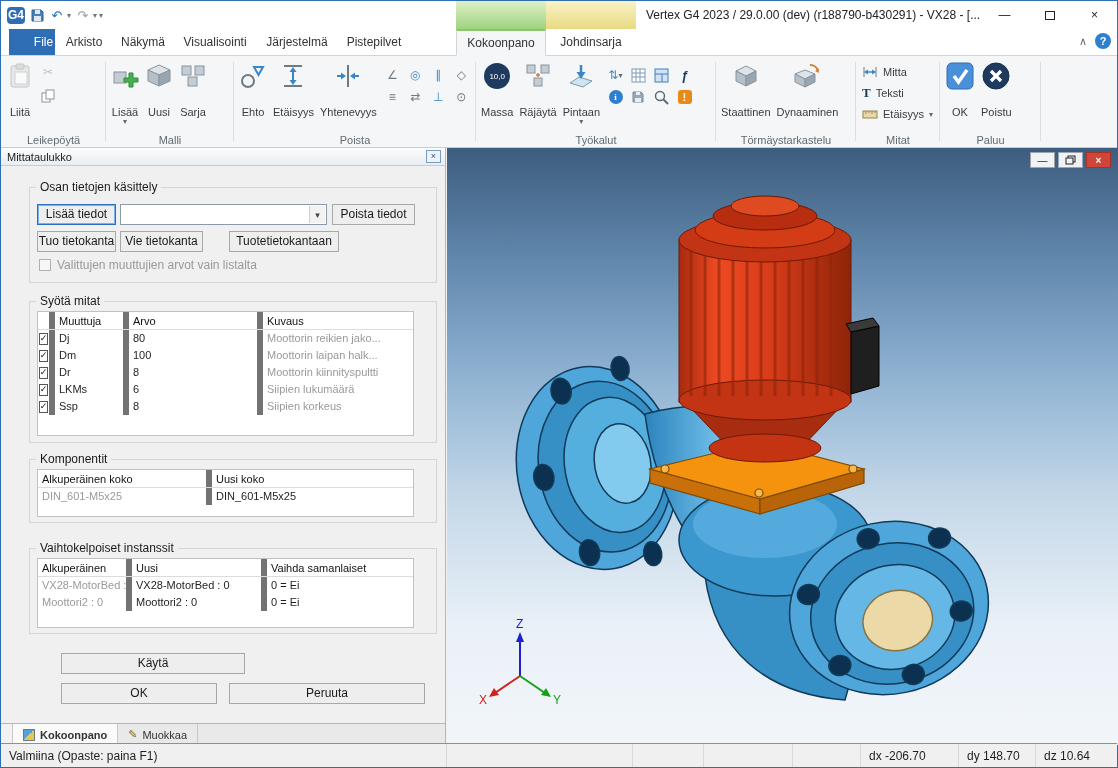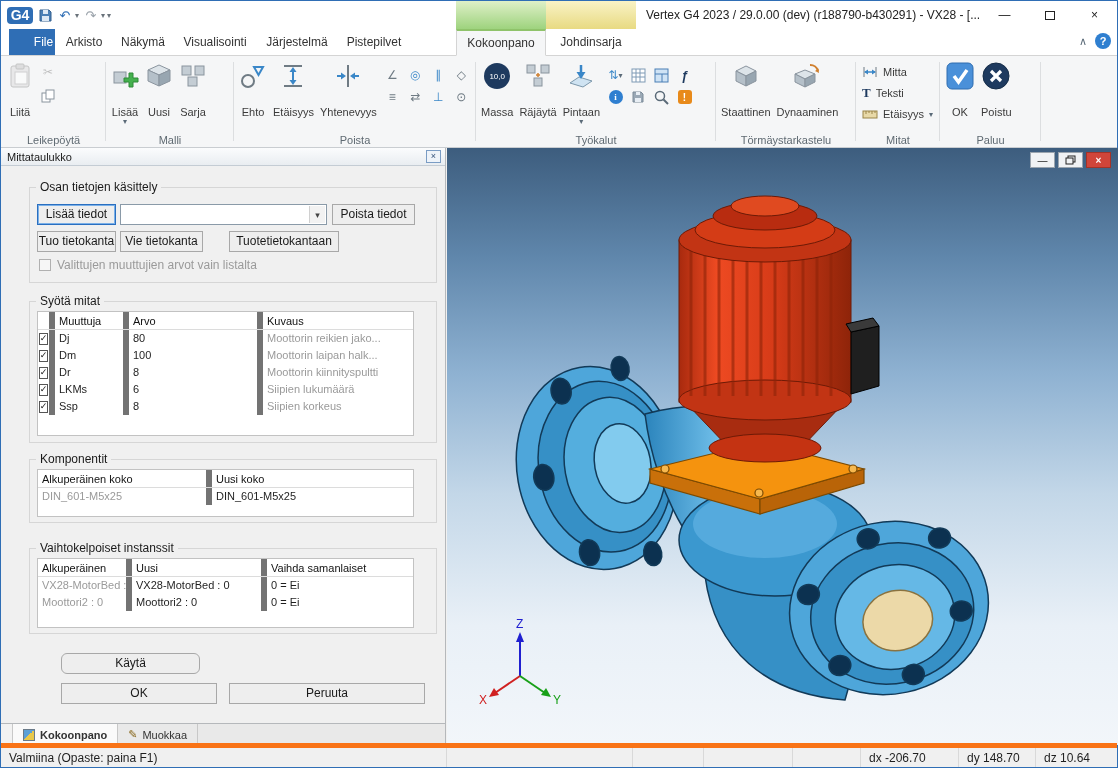--- a/index.html
+++ b/index.html
@@ -3,21 +3,21 @@
 <meta charset="utf-8">
 <style>
   * { margin:0; padding:0; box-sizing:border-box; }
   html,body { width:1118px; height:768px; overflow:hidden; }
   body { font-family:"Liberation Sans", sans-serif; font-size:12px; background:#fff; color:#1f1f1f; }
   .window { position:relative; width:1118px; height:768px; background:#f0f0f0; border:1px solid #2f6eb5; }
 
   
   .titlebar { position:absolute; top:0; left:0; right:0; height:28px; background:#ffffff; display:flex; align-items:center; }
   .qat { display:flex; align-items:center; gap:4px; padding-left:6px; }
-  .app-icon { width:26px; height:17px; border-radius:4px; background:#2f6eb5; color:#fff; font-size:14px; font-weight:bold; display:flex; align-items:center; justify-content:center; }
+  .app-icon { width:18px; height:17px; border-radius:4px; background:#2f6eb5; color:#fff; font-size:12px; font-weight:bold; display:flex; align-items:center; justify-content:center; }
   .qbtn { display:inline-flex; align-items:center; justify-content:center; min-width:16px; height:20px; color:#2f6eb5; font-size:13px; }
   .qbtn.gray { color:#9aa2aa; }
   .qcaret { font-size:8px; color:#6a737b; margin-left:-2px; }
   .ctx-strip { position:absolute; top:0; height:28px; width:90px; }
   .ctx-strip.green { left:455px; background:linear-gradient(#dff0c8, #9ed37e); }
   .ctx-strip.yellow { left:545px; background:linear-gradient(#f9f3c6, #e8da82); }
   .title-text { position:absolute; left:645px; top:0; height:28px; line-height:28px; font-size:12px; color:#222; white-space:nowrap; }
   .win-controls { position:absolute; right:0; top:0; height:28px; display:flex; }
   .wbtn { width:45px; height:28px; display:flex; align-items:center; justify-content:center; font-size:12px; color:#222; }
   .wbtn .maxbox { width:10px; height:9px; border:1px solid #222; display:block; }
@@ -92,21 +92,21 @@
   .ptab-icon.pencil { background:none; border:none; width:auto; height:auto; font-size:11px; color:#8a6a20; }
 
   
   .viewport { position:absolute; top:147px; left:446px; width:672px; height:597px; background:linear-gradient(180deg,#3d5d7e 0%,#5f86ab 18%,#8fb2d2 38%,#c3d7e8 58%,#e9f0f7 80%,#f2f6fa 100%); overflow:hidden; }
   .vp-svg { position:absolute; top:0; left:0; }
   .mdi-controls { position:absolute; top:4px; right:8px; display:flex; gap:3px; }
   .mbtn { width:25px; height:16px; background:#f0f2f4; border:1px solid #9aa4ae; color:#222; font-size:10px; display:flex; align-items:center; justify-content:center; }
   .mbtn.close { background:#d0453a; border-color:#a33328; color:#fff; font-weight:bold; }
 
   
-  .statusbar { position:absolute; bottom:0; left:0; right:0; height:24px; background:#f0f0f0; border-top:5px solid #f97316; display:flex; align-items:center; font-size:12px; color:#1f1f1f; }
+  .statusbar { position:absolute; bottom:0; left:0; right:0; height:24px; background:#f0f0f0; border-top:1px solid #f97316; display:flex; align-items:center; font-size:12px; color:#1f1f1f; }
   .seg { height:100%; display:flex; align-items:center; padding:0 8px; border-right:1px solid #d9d9d9; white-space:nowrap; overflow:hidden; }
   .seg.s0 { width:446px; } .seg.s1 { width:186px; } .seg.s2 { width:71px; } .seg.s3 { width:89px; } .seg.s4 { width:68px; }
   .seg.s5 { width:98px; } .seg.s6 { width:77px; } .seg.s7 { flex:1; border-right:none; }
 </style>
 </head>
 <body>
 
 <div class="window">
 
   <div class="titlebar">
@@ -532,21 +532,21 @@
         <span class="td i1">VX28-MotorBed : 0</span>
         <span class="td i2">0 = Ei</span>
       </div>
       <div class="tr">
         <span class="td i0 gray">Moottori2 : 0</span>
         <span class="td i1">Moottori2 : 0</span>
         <span class="td i2">0 = Ei</span>
       </div>
     </div>
 
-    <button class="btn" style="left:60px; top:505px; width:139px;border-radius:6px;">Käytä</button>
+    <button class="btn" style="left:60px; top:505px; width:184px;">Käytä</button>
     <button class="btn" style="left:60px; top:535px; width:156px;">OK</button>
     <button class="btn" style="left:228px; top:535px; width:196px;">Peruuta</button>
 
     <div class="panel-tabs">
       <span class="corner-btn"></span>
       <div class="ptab active">
         <span class="ptab-icon"></span>
         <span>Kokoonpano</span>
       </div>
       <div class="ptab">

